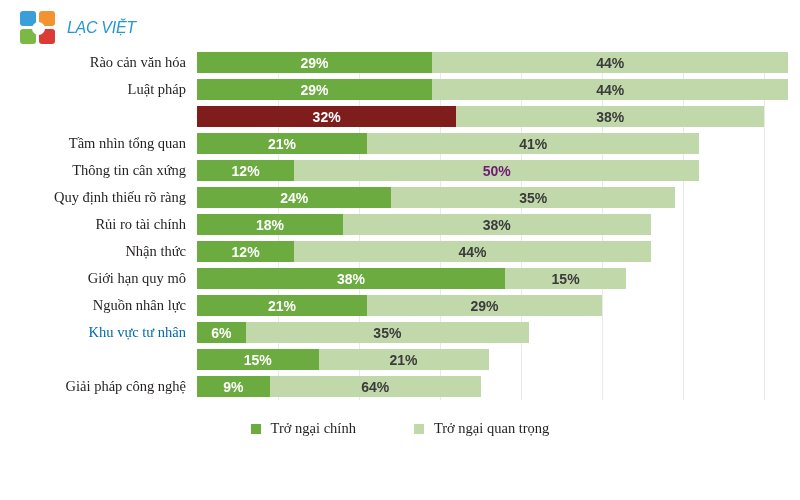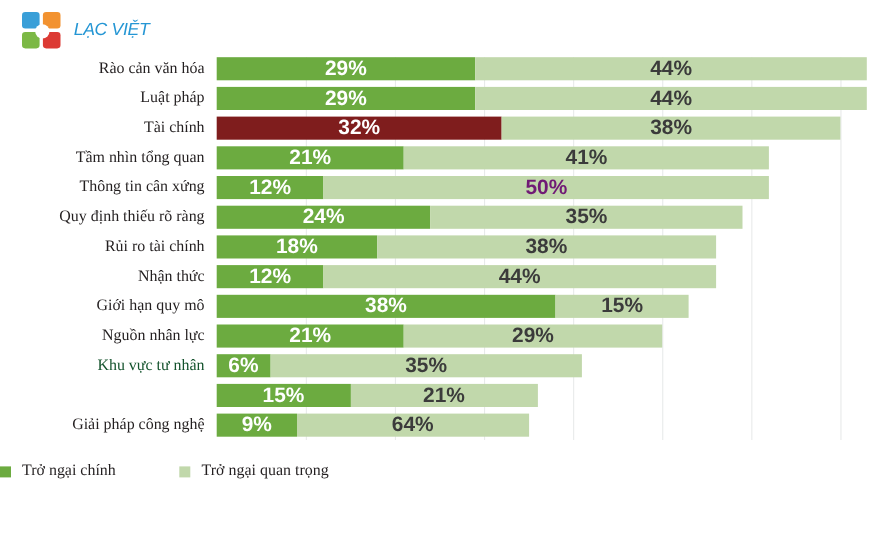--- a/index.html
+++ b/index.html
@@ -124,34 +124,35 @@
   .seg {
     height: 21px;
     position: relative;
     display: flex;
     align-items: center;
     justify-content: center;
   }
   .seg .val {
     font-family: "Liberation Sans", sans-serif;
     font-weight: bold;
-    font-size: 19px;
+    font-size: 14px;
     white-space: nowrap;
     line-height: 1;
   }
   .seg.primary .val { color: #ffffff; }
   .seg.important .val { color: #3b3b3b; }
 
   
   #legend {
     position: absolute;
     left: 0;
     top: 420px;
     width: 800px;
     display: flex;
+    justify-content: center;
     align-items: center;
     gap: 58px;
   }
   .legend-item {
     display: flex;
     align-items: center;
     gap: 10px;
   }
   .legend-swatch {
     width: 10px;
@@ -207,21 +208,20 @@
         <div class="bars">
           <div class="seg primary" style="width: 234.932px; background: rgb(108, 171, 64);">
             <span class="val" style="color: rgb(255, 255, 255);">29%</span>
           </div>
           <div class="seg important" style="width: 356.448px; background: rgb(193, 216, 171);">
             <span class="val" style="color: rgb(59, 59, 59);">44%</span>
           </div>
         </div>
       </div>
       <div class="row">
-        <div class="cat-label" style="color: rgb(35, 31, 32);">Tài chính</div>
         <div class="bars">
           <div class="seg primary" style="width: 259.235px; background: #7f1d1d;">
             <span class="val" style="color: rgb(255, 255, 255);">32%</span>
           </div>
           <div class="seg important" style="width: 307.842px; background: rgb(193, 216, 171);">
             <span class="val" style="color: rgb(59, 59, 59);">38%</span>
           </div>
         </div>
       </div>
       <div class="row">
@@ -295,21 +295,21 @@
         <div class="bars">
           <div class="seg primary" style="width: 170.123px; background: rgb(108, 171, 64);">
             <span class="val" style="color: rgb(255, 255, 255);">21%</span>
           </div>
           <div class="seg important" style="width: 234.932px; background: rgb(193, 216, 171);">
             <span class="val" style="color: rgb(59, 59, 59);">29%</span>
           </div>
         </div>
       </div>
       <div class="row">
-        <div class="cat-label" style="color: #14532d;">Khu vực tư nhân</div>
+        <div class="cat-label" style="color: #0369a1;">Khu vực tư nhân</div>
         <div class="bars">
           <div class="seg primary" style="width: 48.6066px; background: rgb(108, 171, 64);">
             <span class="val" style="color: rgb(255, 255, 255);">6%</span>
           </div>
           <div class="seg important" style="width: 283.538px; background: rgb(193, 216, 171);">
             <span class="val" style="color: rgb(59, 59, 59);">35%</span>
           </div>
         </div>
       </div>
       <div class="row">

